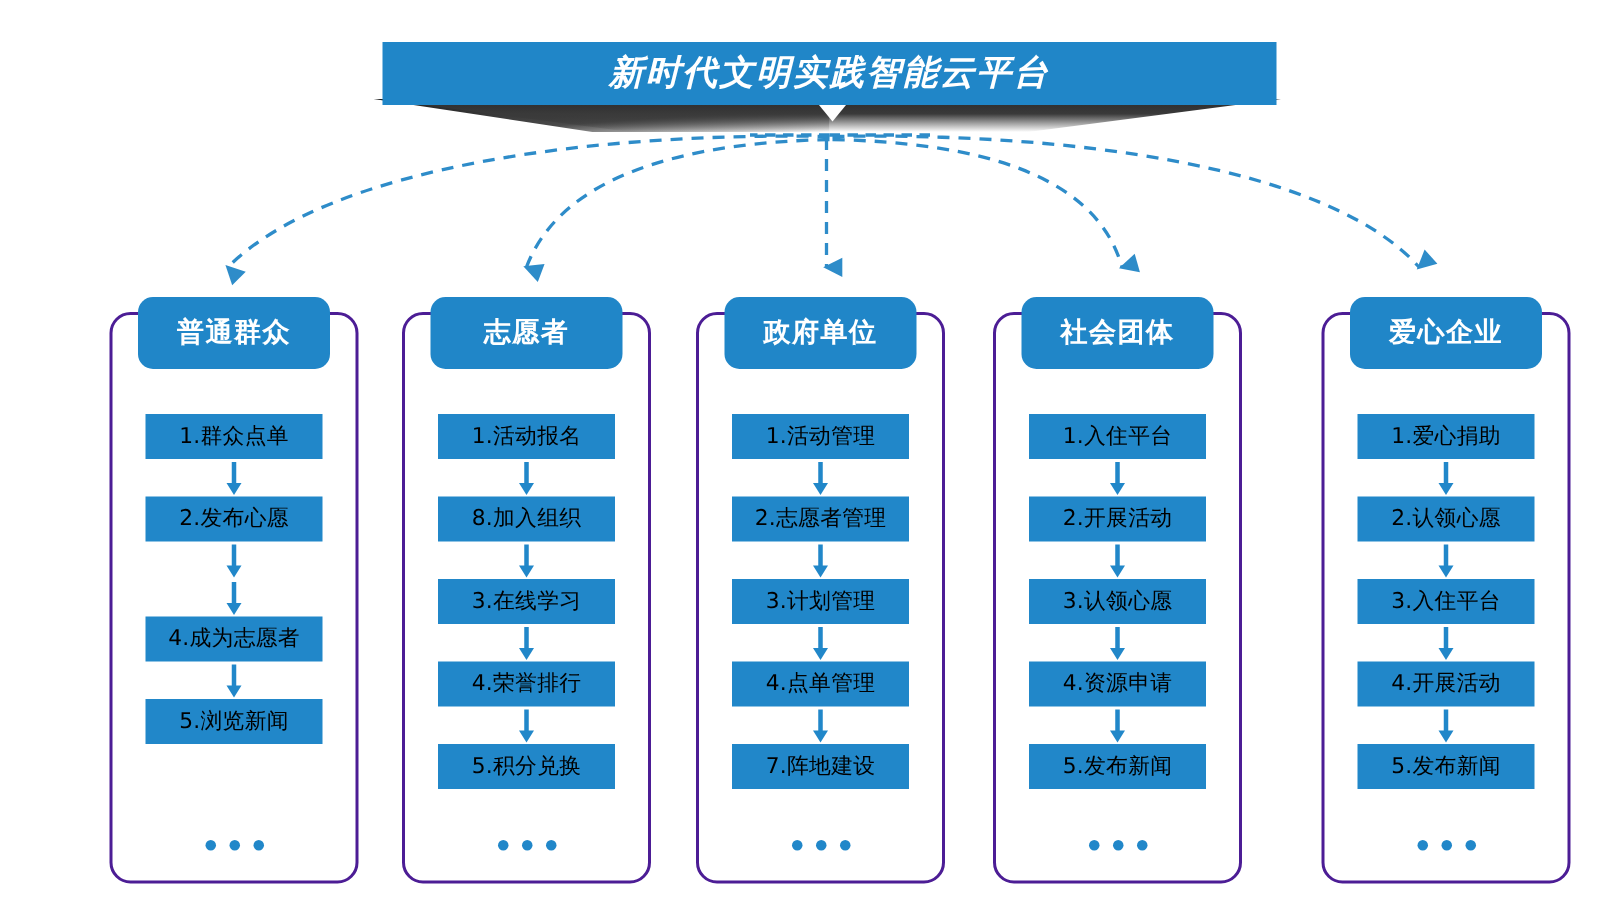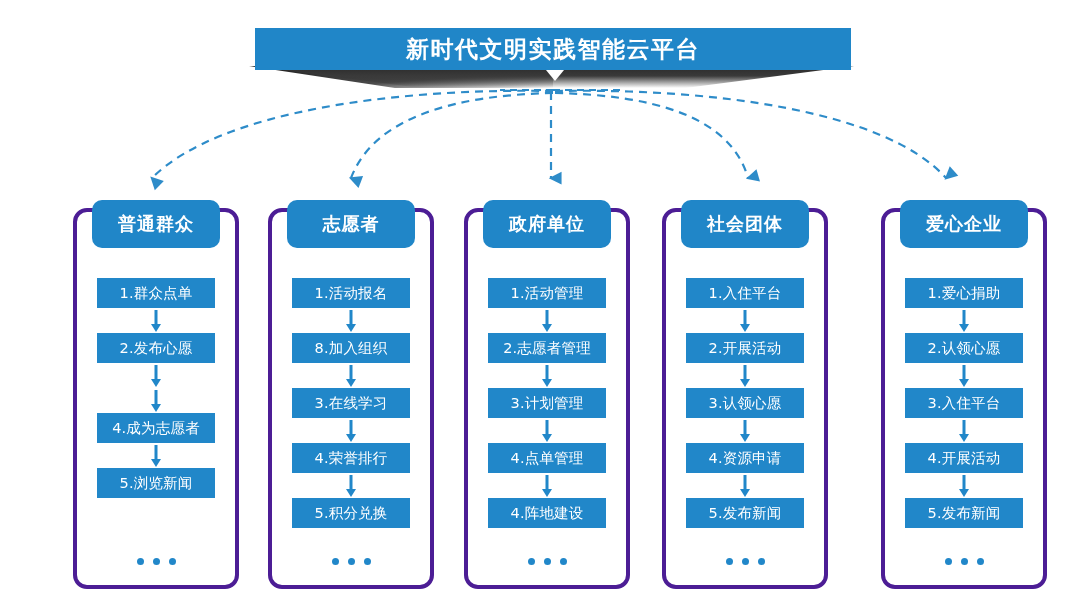--- a/index.html
+++ b/index.html
@@ -23,20 +23,21 @@
     height: 611px;
   }
 
   
   .banner-wrap {
     position: absolute;
     left: 255px;
     top: 28px;
     width: 596px;
     height: 28px;
+    font-style: italic;
   }
   .banner-shadow {
     position: absolute;
     left: -3px;
     top: 38px;
     width: 602px;
     height: 22px;
     background: linear-gradient(to bottom, #2b2b2b 0%, #3a3a3a 45%, rgba(120,120,120,0) 100%);
     clip-path: polygon(0 0, 100% 0, 72% 100%, 28% 100%);
     z-index: 0;
@@ -85,21 +86,21 @@
     z-index: 1;
     pointer-events: none;
   }
 
   
   .column {
     position: absolute;
     top: 208px;
     width: 166px;
     height: 381px;
-    border: 4px solid #4c1d95;
+    border: 2px solid #4c1d95;
     border-radius: 14px;
     box-sizing: border-box;
     background: transparent;
     z-index: 2;
   }
   .col-0 { left: 73px; }
   .col-1 { left: 268px; }
   .col-2 { left: 464px; }
   .col-3 { left: 662px; }
   .col-4 { left: 881px; }
@@ -139,21 +140,21 @@
   .item-box {
     width: 118px;
     height: 30px;
     background: #2187C9;
     display: flex;
     align-items: center;
     justify-content: center;
     box-sizing: border-box;
   }
   .item-label {
-    color: #ffffff;
+    color: #000000;
     font-size: 14.5px;
     line-height: 1;
     white-space: nowrap;
     letter-spacing: 0.2px;
   }
   .item-arrow {
     width: 14px;
     height: 25px;
     position: relative;
   }
@@ -340,21 +341,21 @@
           <span class="head"></span>
         </div>
       <div class="item-box">
           <span class="item-label">4.点单管理</span>
         </div>
       <div class="item-arrow">
           <span class="shaft"></span>
           <span class="head"></span>
         </div>
       <div class="item-box">
-          <span class="item-label">4.阵地建设</span>
+          <span class="item-label">7.阵地建设</span>
         </div>
     </div>
     <div class="ellipsis">
       <span class="dot"></span>
       <span class="dot"></span>
       <span class="dot"></span>
     </div>
   </div>
 
   <div class="column col-3">

